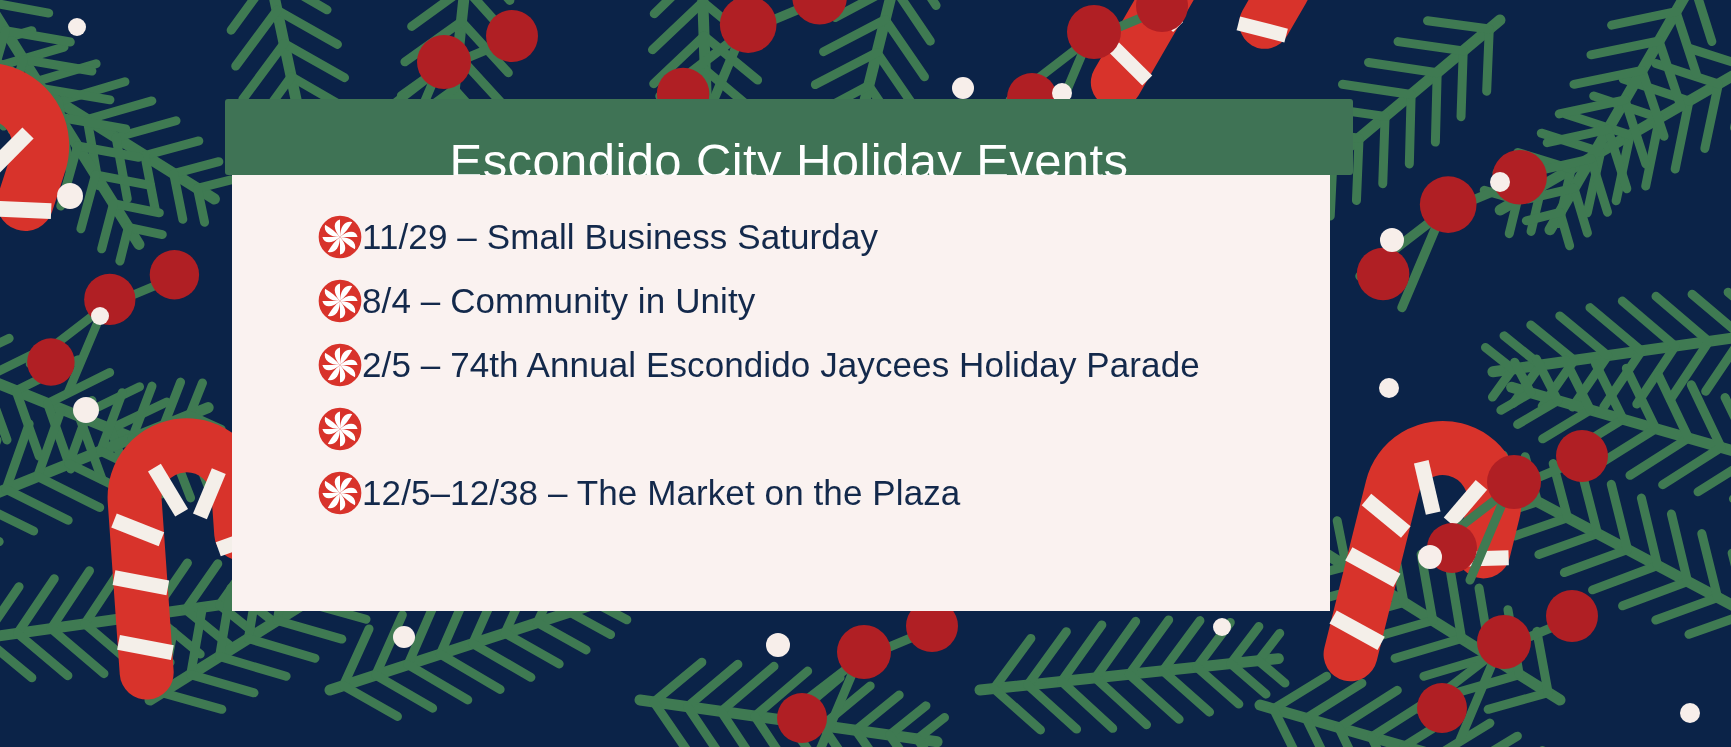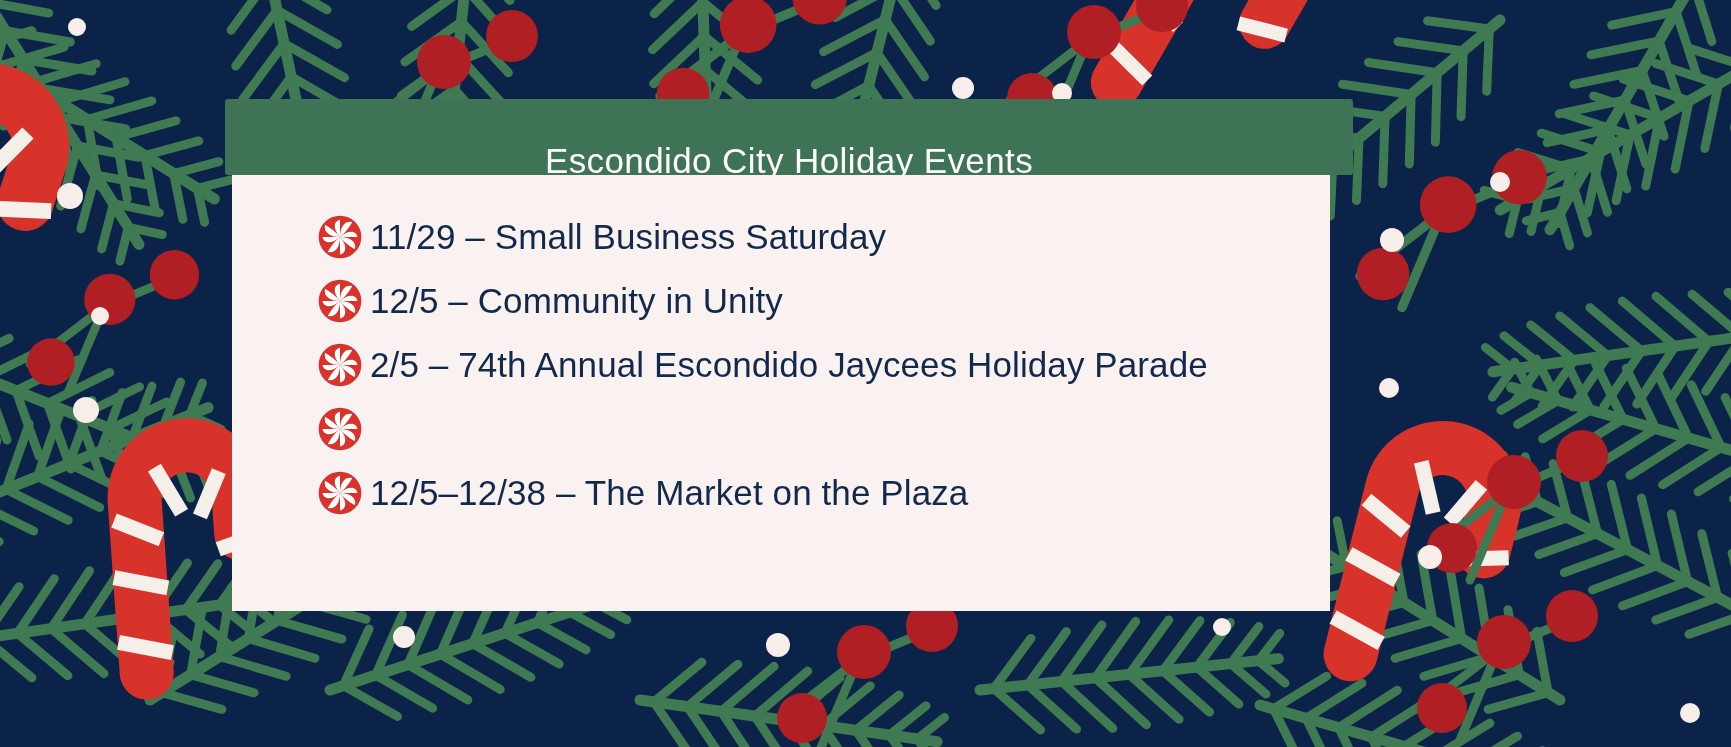--- a/index.html
+++ b/index.html
@@ -39,21 +39,21 @@
     height: 76px;
     background: #3f7355;
     border-radius: 3px;
     display: flex;
     align-items: center;
     justify-content: center;
     z-index: 5;
   }
   #title-text {
     color: #ffffff;
-    font-size: 35px;
+    font-size: 49px;
     font-weight: 400;
     letter-spacing: 0.4px;
     font-family: "Liberation Sans", sans-serif;
     white-space: nowrap;
     margin-top: 48px;
   }
 
   
   #events-panel {
     position: absolute;
@@ -70,21 +70,21 @@
   #events-list {
     list-style: none;
     margin: 0;
     padding: 0 0 0 86px;
   }
 
   .event-item {
     display: flex;
     align-items: center;
     height: 64px;
-    gap: 8px;
+    gap: 0;
   }
 
   .peppermint {
     flex: 0 0 auto;
     width: 44px;
     height: 44px;
     display: block;
   }
 
   .event-text {
@@ -259,21 +259,21 @@
             <path d="M50 50 C68 34 86 34 90 50 C74 50 62 50 50 50 Z"></path>
             <path d="M50 50 C74 50 88 62 84 78 C70 70 60 62 50 50 Z"></path>
             <path d="M50 50 C66 68 66 86 50 90 C50 74 50 62 50 50 Z"></path>
             <path d="M50 50 C50 74 38 88 22 84 C30 70 38 60 50 50 Z"></path>
             <path d="M50 50 C32 66 14 66 10 50 C26 50 38 50 50 50 Z"></path>
             <path d="M50 50 C26 50 12 38 16 22 C30 30 40 38 50 50 Z"></path>
             <path d="M50 50 C34 32 34 14 50 10 C50 26 50 38 50 50 Z"></path>
           </g>
           <circle cx="50" cy="50" r="46" fill="none" stroke="#d8332b" stroke-width="5"></circle>
         </svg>
-        <span class="event-text">12/5 – Community in Unity</span>
+        <span class="event-text">8/4 – Community in Unity</span>
       </li>
 
       <li class="event-item">
         <svg class="peppermint" viewBox="0 0 100 100">
           <circle cx="50" cy="50" r="46" fill="#d8332b"></circle>
           <g fill="#ffffff">
             <path d="M50 50 C50 26 62 12 78 16 C70 30 62 40 50 50 Z"></path>
             <path d="M50 50 C68 34 86 34 90 50 C74 50 62 50 50 50 Z"></path>
             <path d="M50 50 C74 50 88 62 84 78 C70 70 60 62 50 50 Z"></path>
             <path d="M50 50 C66 68 66 86 50 90 C50 74 50 62 50 50 Z"></path>

